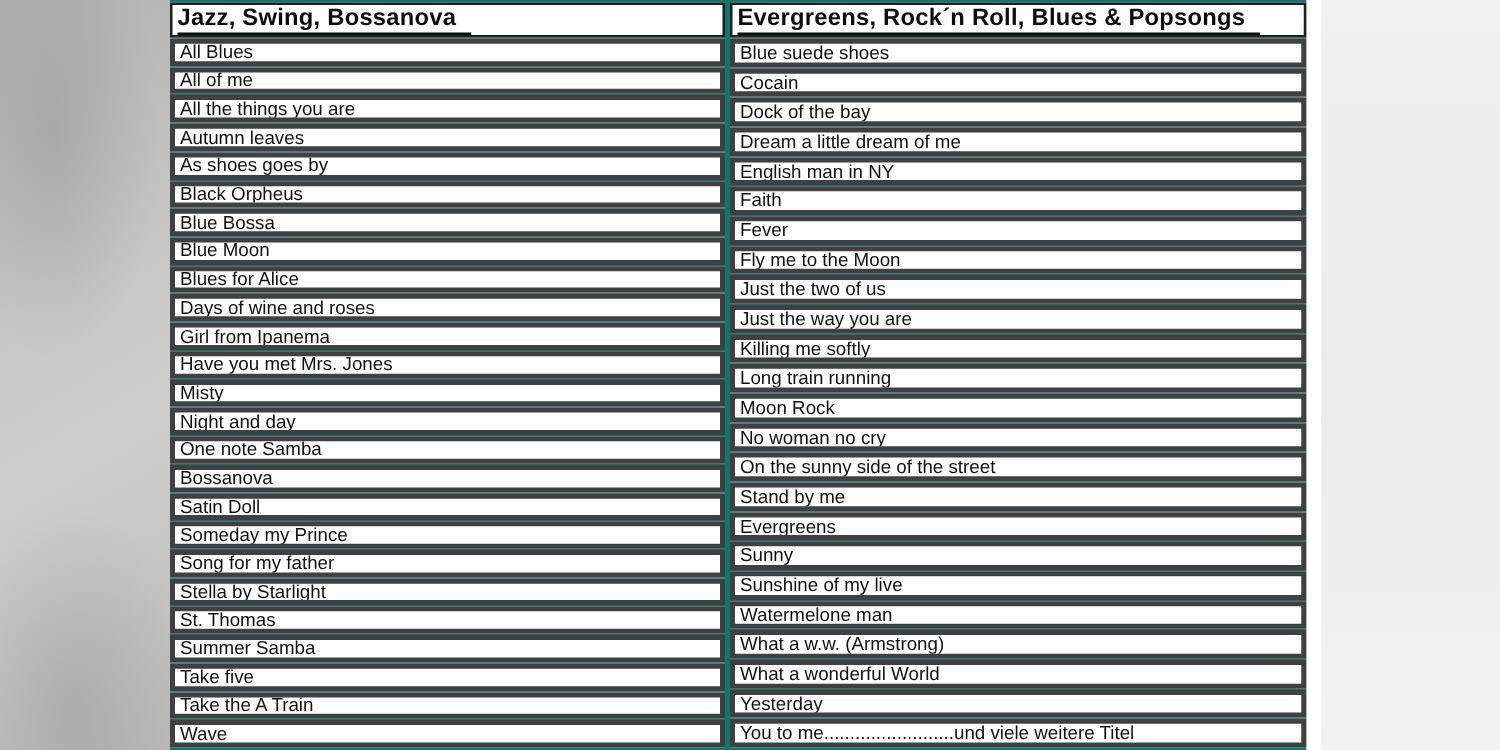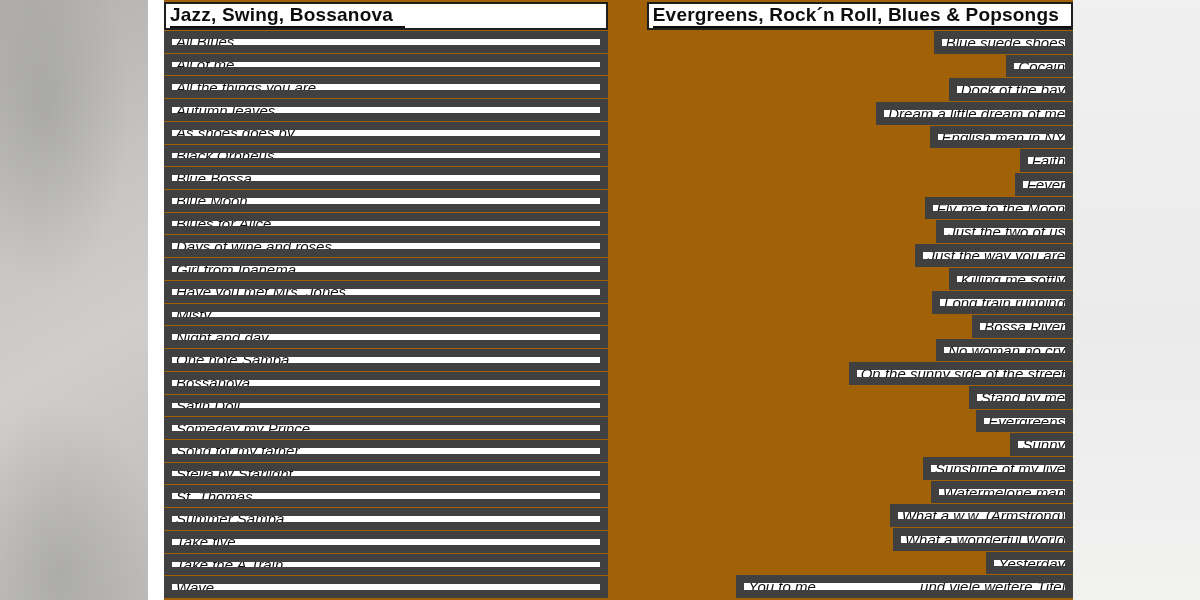--- a/index.html
+++ b/index.html
@@ -26,35 +26,35 @@
   }
   
   .bg-right {
     position: absolute;
     left: 1057px; top: 0;
     width: 143px; height: 600px;
     background: linear-gradient(180deg, #f0f0f0 0%, #ebebeb 55%, #f2f2f1 100%);
   }
   .table-wrap {
     position: absolute;
-    left: 164px; top: 0;
+    left: 136px; top: 0;
     width: 909px; height: 600px;
-    background: #a16207;
+    background: #0f766e;
   }
   .song-column {
     position: absolute;
     top: 2px;
     height: 596px;
     display: flex;
     flex-direction: column;
     gap: 1px;
     box-sizing: border-box;
   }
   .col-0 { left: 0; width: 444px; }
-  .col-1 { left: 448px; width: 461px; align-items: flex-end; }
+  .col-1 { left: 448px; width: 461px; }
   .header-cell {
     flex: 0 0 28px;
     box-sizing: border-box;
     background: #ffffff;
     border: 2px solid #1f1f1f;
     display: flex;
     align-items: center;
     padding-left: 4px;
     overflow: hidden;
     white-space: nowrap;
@@ -66,27 +66,26 @@
     letter-spacing: 0.2px;
     display: inline-block;
     border-bottom: 2px solid #0d0d0d;
     padding: 0 12px 1px 0;
     line-height: 21px;
   }
   .song-row {
     flex: 1 1 auto;
     box-sizing: border-box;
     background: #ffffff;
-    border: 8px solid #404040;
+    border: 4px solid #404040;
     display: flex;
     align-items: center;
     padding-left: 4px;
     overflow: hidden;
     white-space: nowrap;
-    font-style: italic;
   }
   .song-title {
     font-size: 15px;
     color: #101010;
     line-height: 15px;
   }
 </style>
 </head>
 <body>
 
@@ -212,21 +211,21 @@
       <div class="song-row">
         <span class="song-title">Just the way you are</span>
       </div>
       <div class="song-row">
         <span class="song-title">Killing me softly</span>
       </div>
       <div class="song-row">
         <span class="song-title">Long train running</span>
       </div>
       <div class="song-row">
-        <span class="song-title">Bossa River</span>
+        <span class="song-title">Moon Rock</span>
       </div>
       <div class="song-row">
         <span class="song-title">No woman no cry</span>
       </div>
       <div class="song-row">
         <span class="song-title">On the sunny side of the street</span>
       </div>
       <div class="song-row">
         <span class="song-title">Stand by me</span>
       </div>

